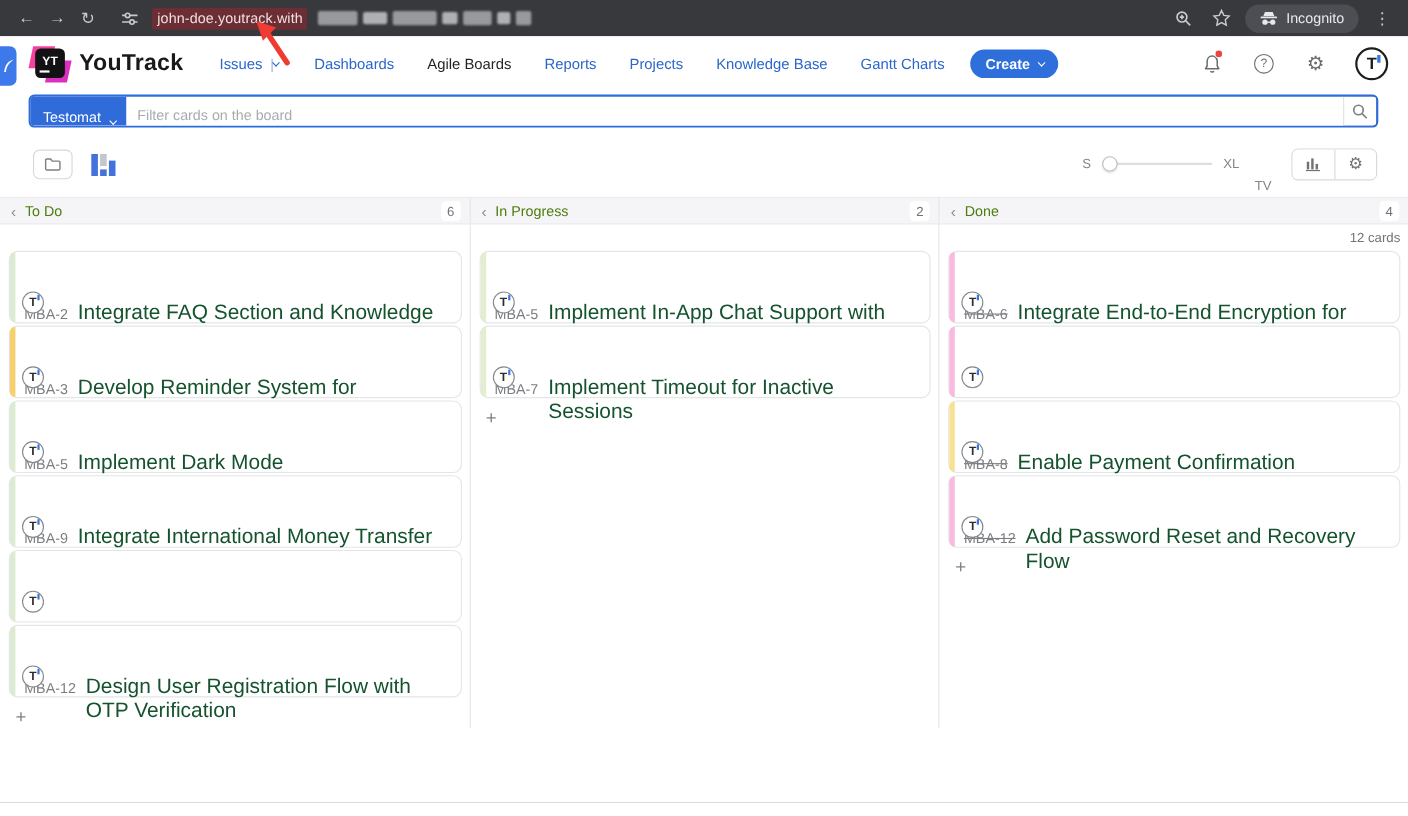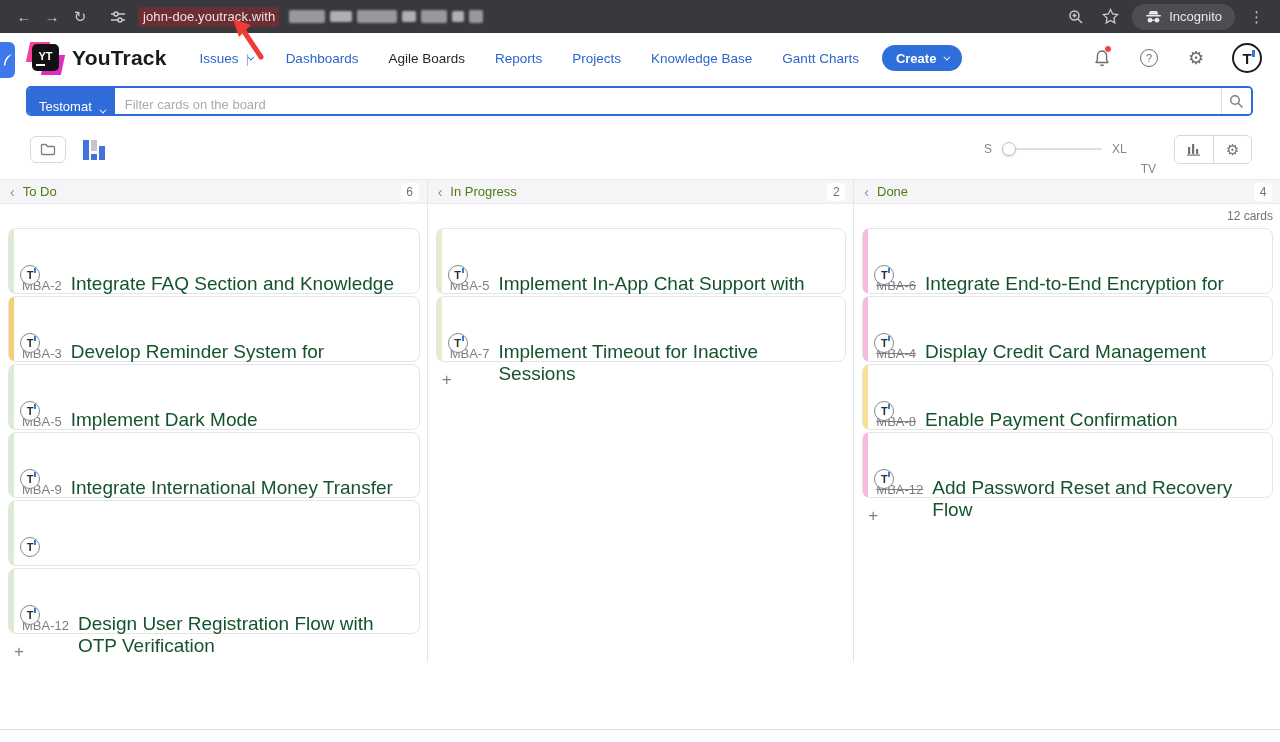--- a/index.html
+++ b/index.html
@@ -371,24 +371,20 @@
         <div class="card">
           <span class="stripe" style="background: rgb(248, 186, 222);"></span>
           <div class="card-top">
               <span class="card-id">MBA-6</span>
               <span class="card-title">Integrate End-to-End Encryption for Reset Data</span>
             </div>
           <span class="avatar">T<i></i></span>
         </div>
         <div class="card">
           <span class="stripe" style="background: rgb(248, 186, 222);"></span>
-          <div class="card-top">
-              <span class="card-id">MBA-4</span>
-              <span class="card-title">Display Credit Card Management Dashboard</span>
-            </div>
           <span class="avatar">T<i></i></span>
         </div>
         <div class="card">
           <span class="stripe" style="background: rgb(249, 225, 147);"></span>
           <div class="card-top">
               <span class="card-id">MBA-8</span>
               <span class="card-title">Enable Payment Confirmation Notifications</span>
             </div>
           <span class="avatar">T<i></i></span>
         </div>

